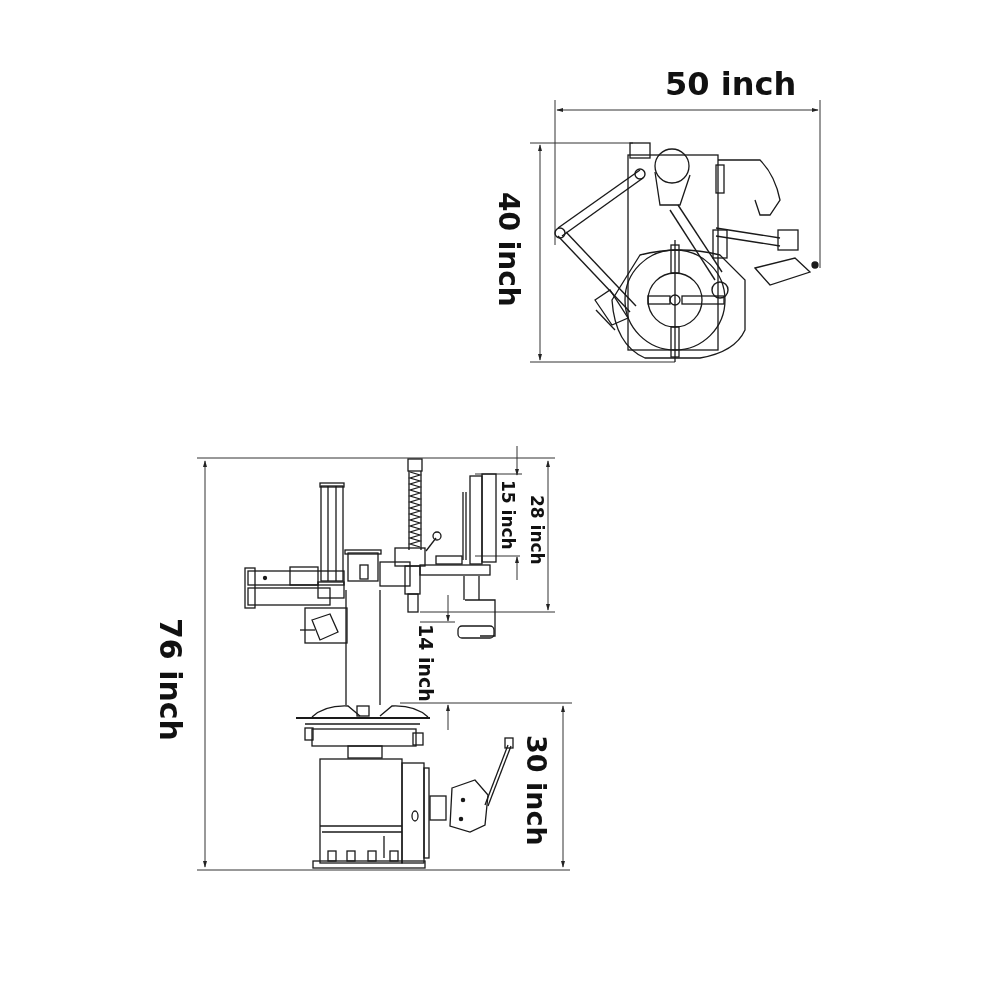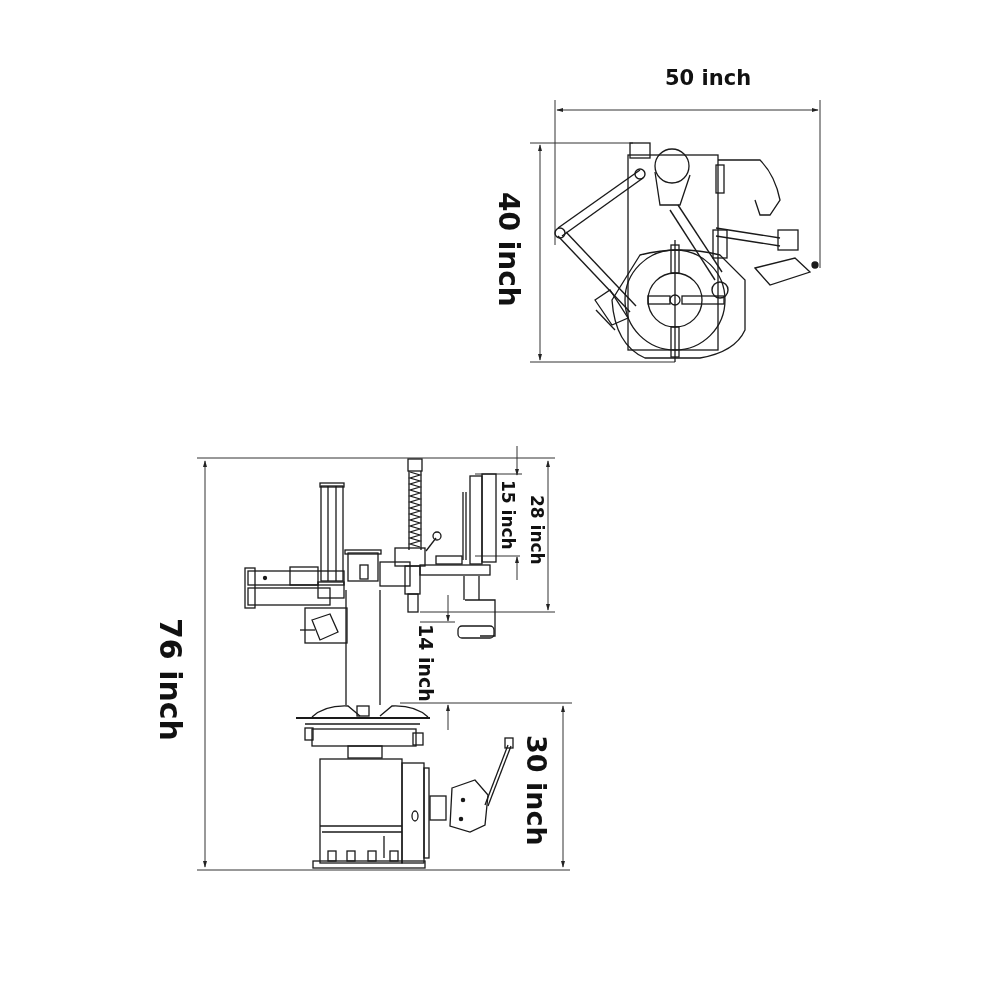--- a/index.html
+++ b/index.html
@@ -191,21 +191,21 @@
       <path d="M 452 788 L 475 780 L 488 795 L 485 825 L 470 832 L 450 826 z"></path>
       <circle cx="463" cy="800" r="1.6" fill="#1a1a1a"></circle>
       <circle cx="461" cy="819" r="1.6" fill="#1a1a1a"></circle>
       <line x1="485" y1="805" x2="508" y2="745"></line>
       <line x1="488" y1="806" x2="511" y2="746"></line>
       <rect x="505" y="738" width="8" height="10"></rect>
     </g>
   </g>
 </svg>
 
-<div class="dim-label" style="left:665px; top:68px; font-size:21px;">50 inch</div>
+<div class="dim-label" style="left:665px; top:68px; font-size:32px;">50 inch</div>
 
 <div class="dim-label rot90" style="left:522px; top:192px; font-size:28px;">40 inch</div>
 
 <div class="dim-label rot90" style="left:185px; top:618px; font-size:30px;">76 inch</div>
 
 <div class="dim-label rot90" style="left:516px; top:480px; font-size:17px;">15 inch</div>
 
 <div class="dim-label rot90" style="left:545px; top:495px; font-size:17px;">28 inch</div>
 
 <div class="dim-label rot90" style="left:435px; top:624px; font-size:19px;">14 inch</div>

